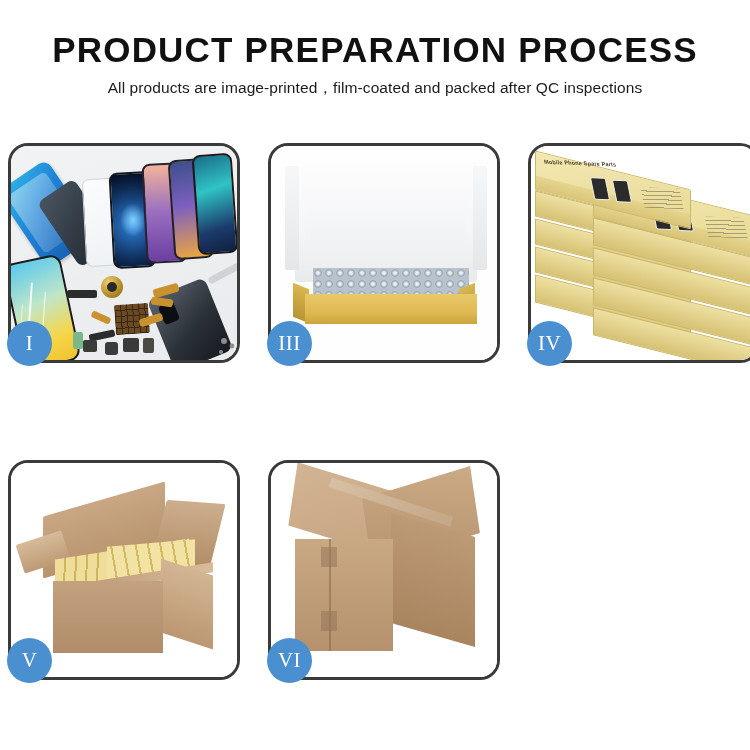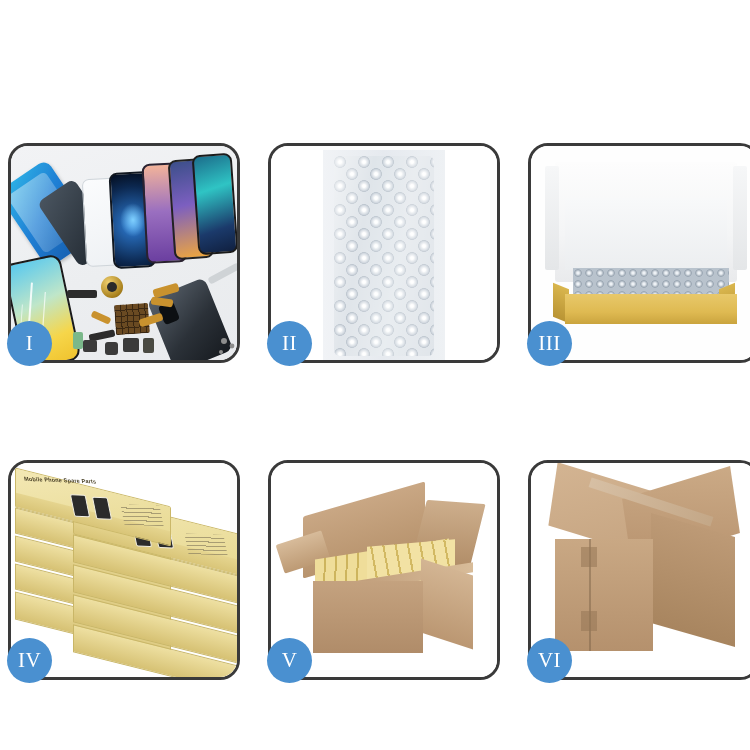--- a/index.html
+++ b/index.html
@@ -356,20 +356,24 @@
   .c6-tab1 { position:absolute; left:50px; top:84px; width:16px; height:20px;
     background: rgba(150,118,86,.55); }
   .c6-tab2 { position:absolute; left:50px; top:148px; width:16px; height:20px;
     background: rgba(150,118,86,.55); }
 </style>
 </head>
 <body>
 
 <div class="page">
 
+  <div class="header">
+    <div class="title">PRODUCT PREPARATION PROCESS</div>
+    <div class="subtitle">All products are image-printed，film-coated and packed after QC inspections</div>
+  </div>
 
   <div class="grid">
 
     <div class="panel">
       <div class="panel-inner p1">
         <div class="shape lcd-blue"></div>
         <div class="shape lcd-dark"></div>
         <div class="shape glass-clear"></div>
         <div class="shape phone-a"></div>
         <div class="shape phone-b"></div>
@@ -389,28 +393,20 @@
         <div class="shape smallpart sp1"></div>
         <div class="shape smallpart sp2"></div>
         <div class="shape smallpart sp3"></div>
         <div class="shape smallpart sp4"></div>
         <div class="shape smallpart sp5"></div>
         <div class="shape screws"></div>
       </div>
       <div class="badge">I</div>
     </div>
 
-    <div class="panel">
-      <div class="panel-inner p2">
-        <div class="bw-sheet"></div>
-        <div class="bw-bubbles"></div>
-        <div class="bw-gloss"></div>
-      </div>
-      <div class="badge">II</div>
-    </div>
 
     <div class="panel">
       <div class="panel-inner p3">
         <div class="b3-lid"></div>
         <div class="b3-inner-foam"></div>
         <div class="b3-bubble"></div>
         <div class="b3-left"></div>
         <div class="b3-right"></div>
         <div class="b3-front"></div>
       </div>

